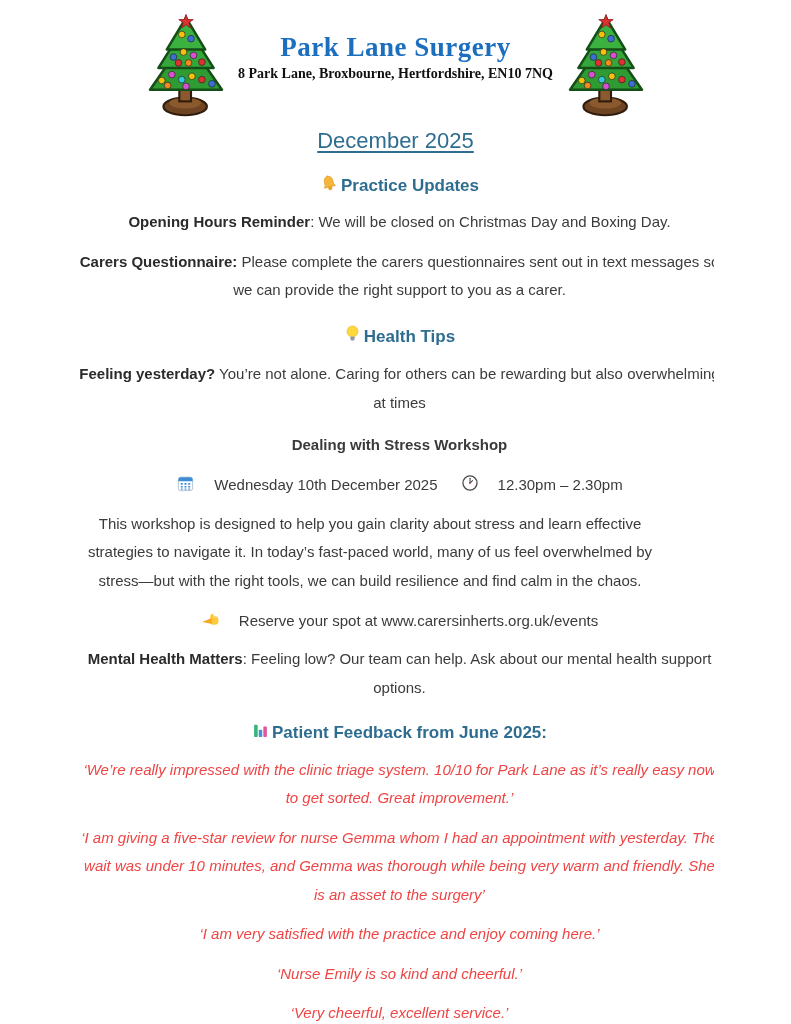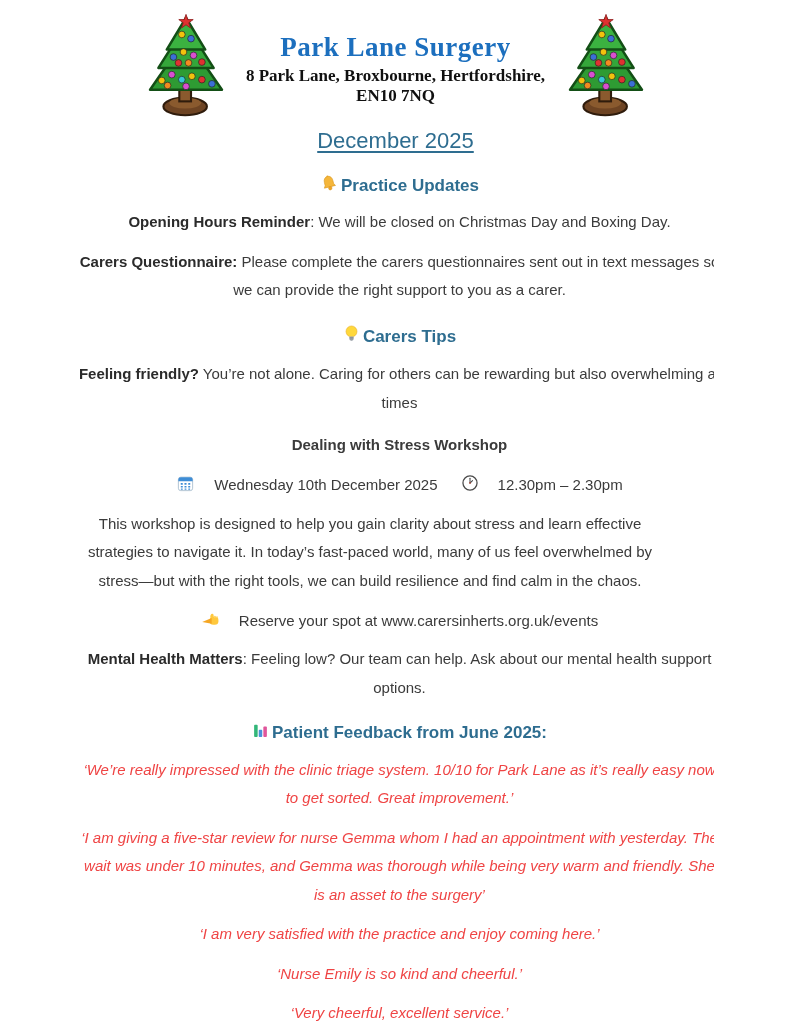--- a/index.html
+++ b/index.html
@@ -26,21 +26,21 @@
     font-weight: bold;
     font-size: 27px;
     letter-spacing: 0.5px;
     color: #1c6fbe;
     margin: 0;
     line-height: 1.15;
   }
   .address {
     font-family: "Liberation Serif", serif;
     font-weight: bold;
-    font-size: 17px;
+    font-size: 14px;
     color: #101010;
     margin-top: 3px;
   }
   .month {
     text-align: center;
     font-size: 22px;
     font-weight: normal;
     color: #2e6d90;
     text-decoration: underline;
     text-underline-offset: 3px;
@@ -177,24 +177,24 @@
 
     <div class="section-heading">
       <span class="icon">
         <svg width="17" height="19" viewBox="0 0 22 25">
           <circle cx="11" cy="8.5" r="7.2" fill="#ffd83b" stroke="#e8b02a" stroke-width="0.8"></circle>
           <path d="M8.2 15 h5.6 v3.2 a2.8 2.8 0 0 1 -5.6 0 Z" fill="#a7adb3"></path>
           <line x1="8.4" y1="16.6" x2="13.6" y2="16.6" stroke="#7d8287" stroke-width="0.9"></line>
           <line x1="8.6" y1="18.4" x2="13.4" y2="18.4" stroke="#7d8287" stroke-width="0.9"></line>
         </svg>
       </span>
-      <span>Carers Tips</span>
-    </div>
-
-    <p class="bodyline"><b>Feeling friendly?</b><span> You’re not alone. Caring for others can be rewarding but also overwhelming at times</span></p>
+      <span>Health Tips</span>
+    </div>
+
+    <p class="bodyline"><b>Feeling yesterday?</b><span> You’re not alone. Caring for others can be rewarding but also overwhelming at times</span></p>
 
     <p class="workshop-title">Dealing with Stress Workshop</p>
 
     <div class="inline-row">
       <span class="icon">
         <svg width="19" height="19" viewBox="0 0 24 24">
           <rect x="3" y="4" width="18" height="17" rx="3" fill="#ffffff" stroke="#9fb6c9" stroke-width="1"></rect>
           <path d="M6 4 h12 a3 3 0 0 1 3 3 v2 H3 V7 a3 3 0 0 1 3 -3 Z" fill="#3e8dd6"></path>
           <g fill="#3e8dd6">
             <rect x="6" y="11.5" width="2.6" height="2.2" rx="0.5"></rect>

